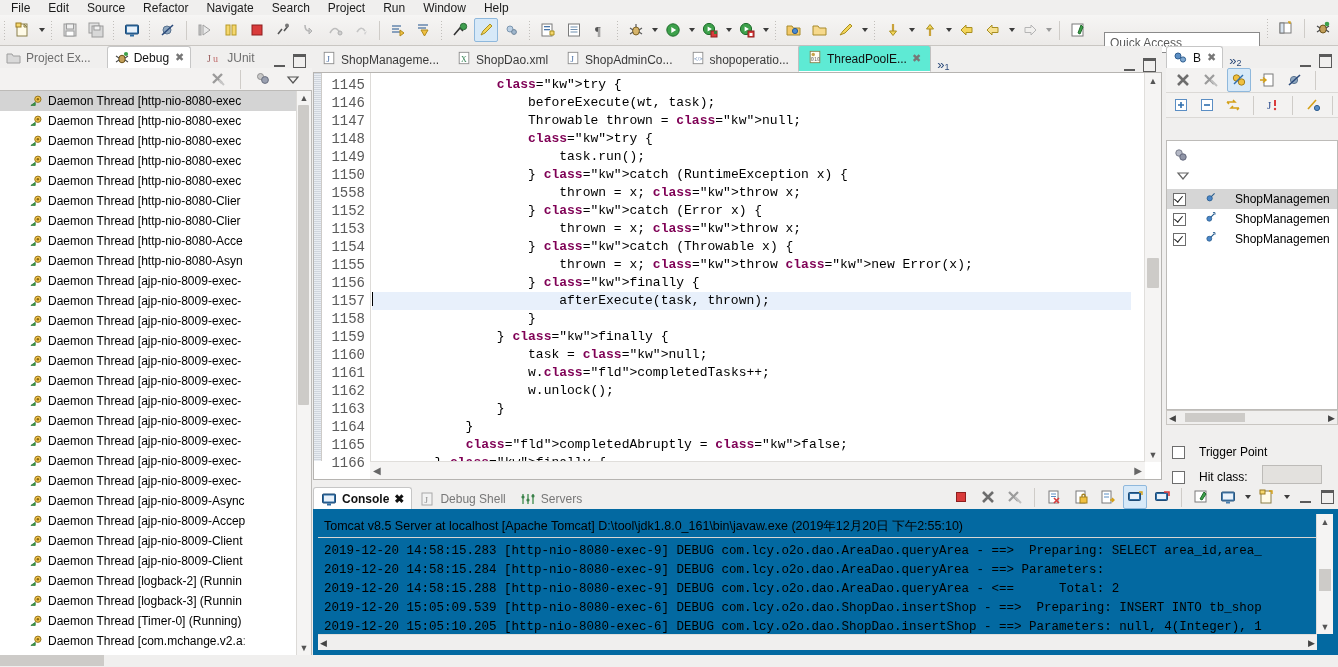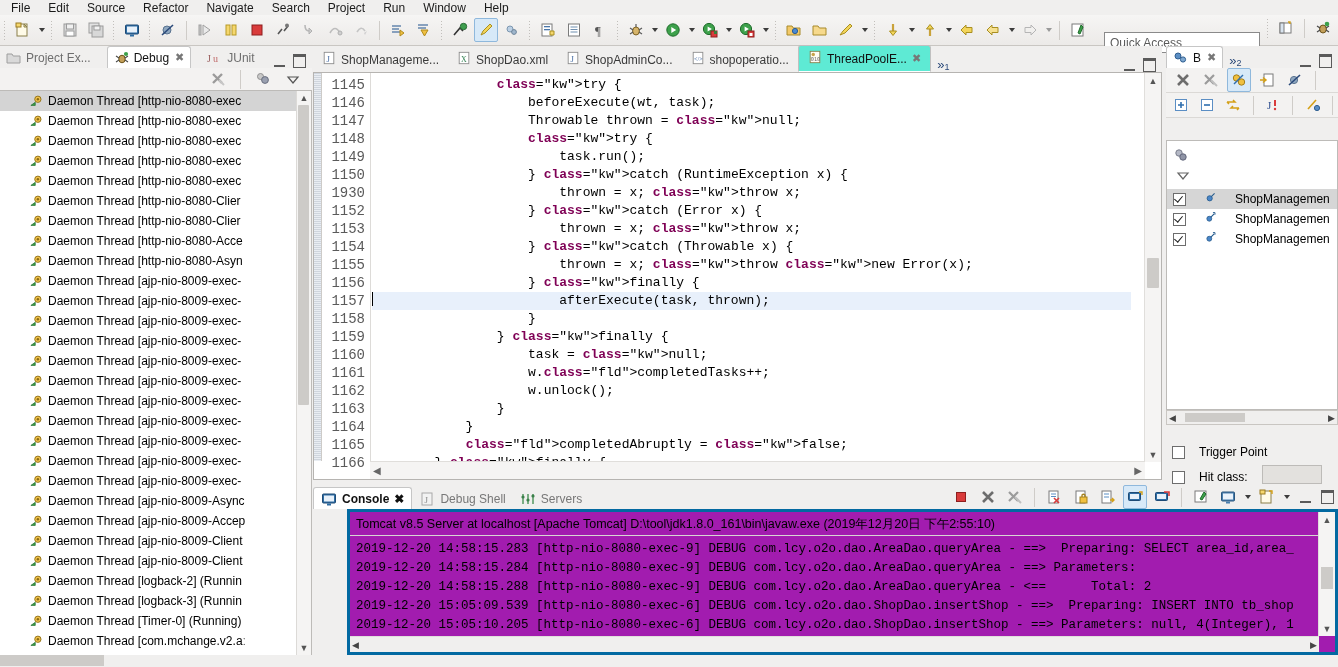--- a/index.html
+++ b/index.html
@@ -204,22 +204,22 @@
 
   
   .console{ position:absolute; left:313px; top:487px; width:1025px; bottom:12px; }
   .c-tabrow{ height:22px; display:flex; align-items:flex-end; background:#f0efee; position:relative;}
   .ctab{ display:flex; align-items:center; gap:5px; height:21px; padding:0 7px;
     font-size:12px; color:#777; white-space:nowrap;}
   .ctab.active{ background:#fff; color:#111; font-weight:bold;
     border-top:1px solid #c6c6c6;border-left:1px solid #c6c6c6;border-right:1px solid #c6c6c6;
     border-radius:3px 3px 0 0;}
   .c-tools{ margin-left:auto; display:flex; align-items:center; gap:1px; padding-right:4px;}
-  .c-body{ position:absolute; top:22px; left:0; right:0; bottom:0; background:#a21caf;
-    border:3px solid #0369a1; box-sizing:border-box; overflow:hidden;margin-left:34px;}
+  .c-body{ position:absolute; top:22px; left:0; right:0; bottom:0; background:#0369a1;
+    border:5px solid #0369a1; box-sizing:border-box; overflow:hidden;}
   .c-title{ font-family:"Liberation Sans",sans-serif; font-size:12.5px; padding:4px 6px 2px 6px;
     border-bottom:1px solid #d8d6d3; white-space:nowrap;}
   .c-lines{ font-family:"Liberation Mono", monospace; font-size:12.5px; padding:4px 8px 0 6px;
     white-space:pre; }
   .c-lines div{ height:19px; line-height:19px; }
   .c-vscroll{ position:absolute; right:0; top:0; width:16px; bottom:16px; background:#f5f4f3; border-left:1px solid #e0dedb;}
   .c-vscroll .thumb{position:absolute;left:2px;width:12px;background:#cdcbc8;}
   .c-vscroll .up,.c-vscroll .down{position:absolute;left:0;width:16px;height:15px;display:flex;align-items:center;justify-content:center;font-size:9px;color:#555;}
   .c-vscroll .up{top:0;}.c-vscroll .down{bottom:0;}
   .c-hscroll{ position:absolute; left:0; right:16px; bottom:0; height:15px; background:#f0efee; border-top:1px solid #e0dedb;
@@ -844,21 +844,21 @@
 
     <div class="codearea">
       <div class="rulermark"></div>
       <div class="gutter" id="gutter">
           <div>1145</div>
           <div>1146</div>
           <div>1147</div>
           <div>1148</div>
           <div>1149</div>
           <div>1150</div>
-          <div>1930</div>
+          <div>1558</div>
           <div>1152</div>
           <div>1153</div>
           <div>1154</div>
           <div>1155</div>
           <div>1156</div>
           <div>1157</div>
           <div>1158</div>
           <div>1159</div>
           <div>1160</div>
           <div>1161</div>

